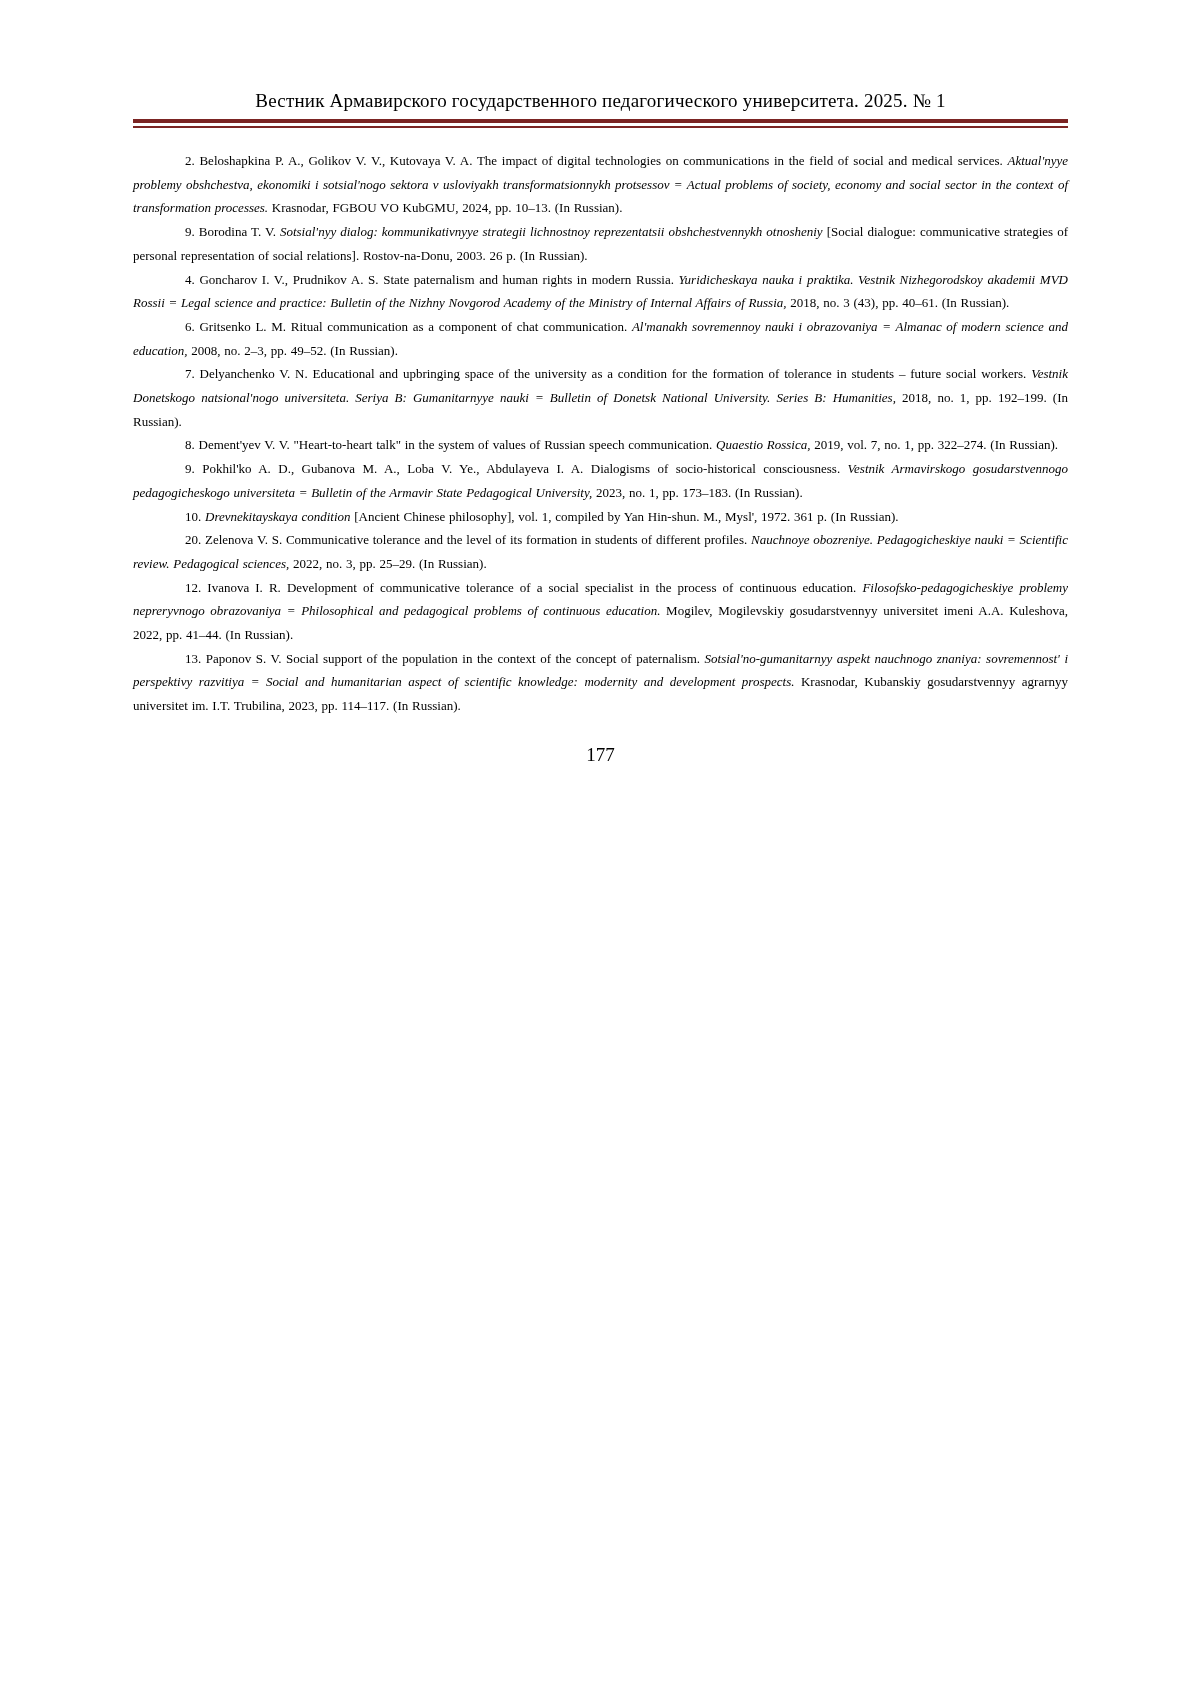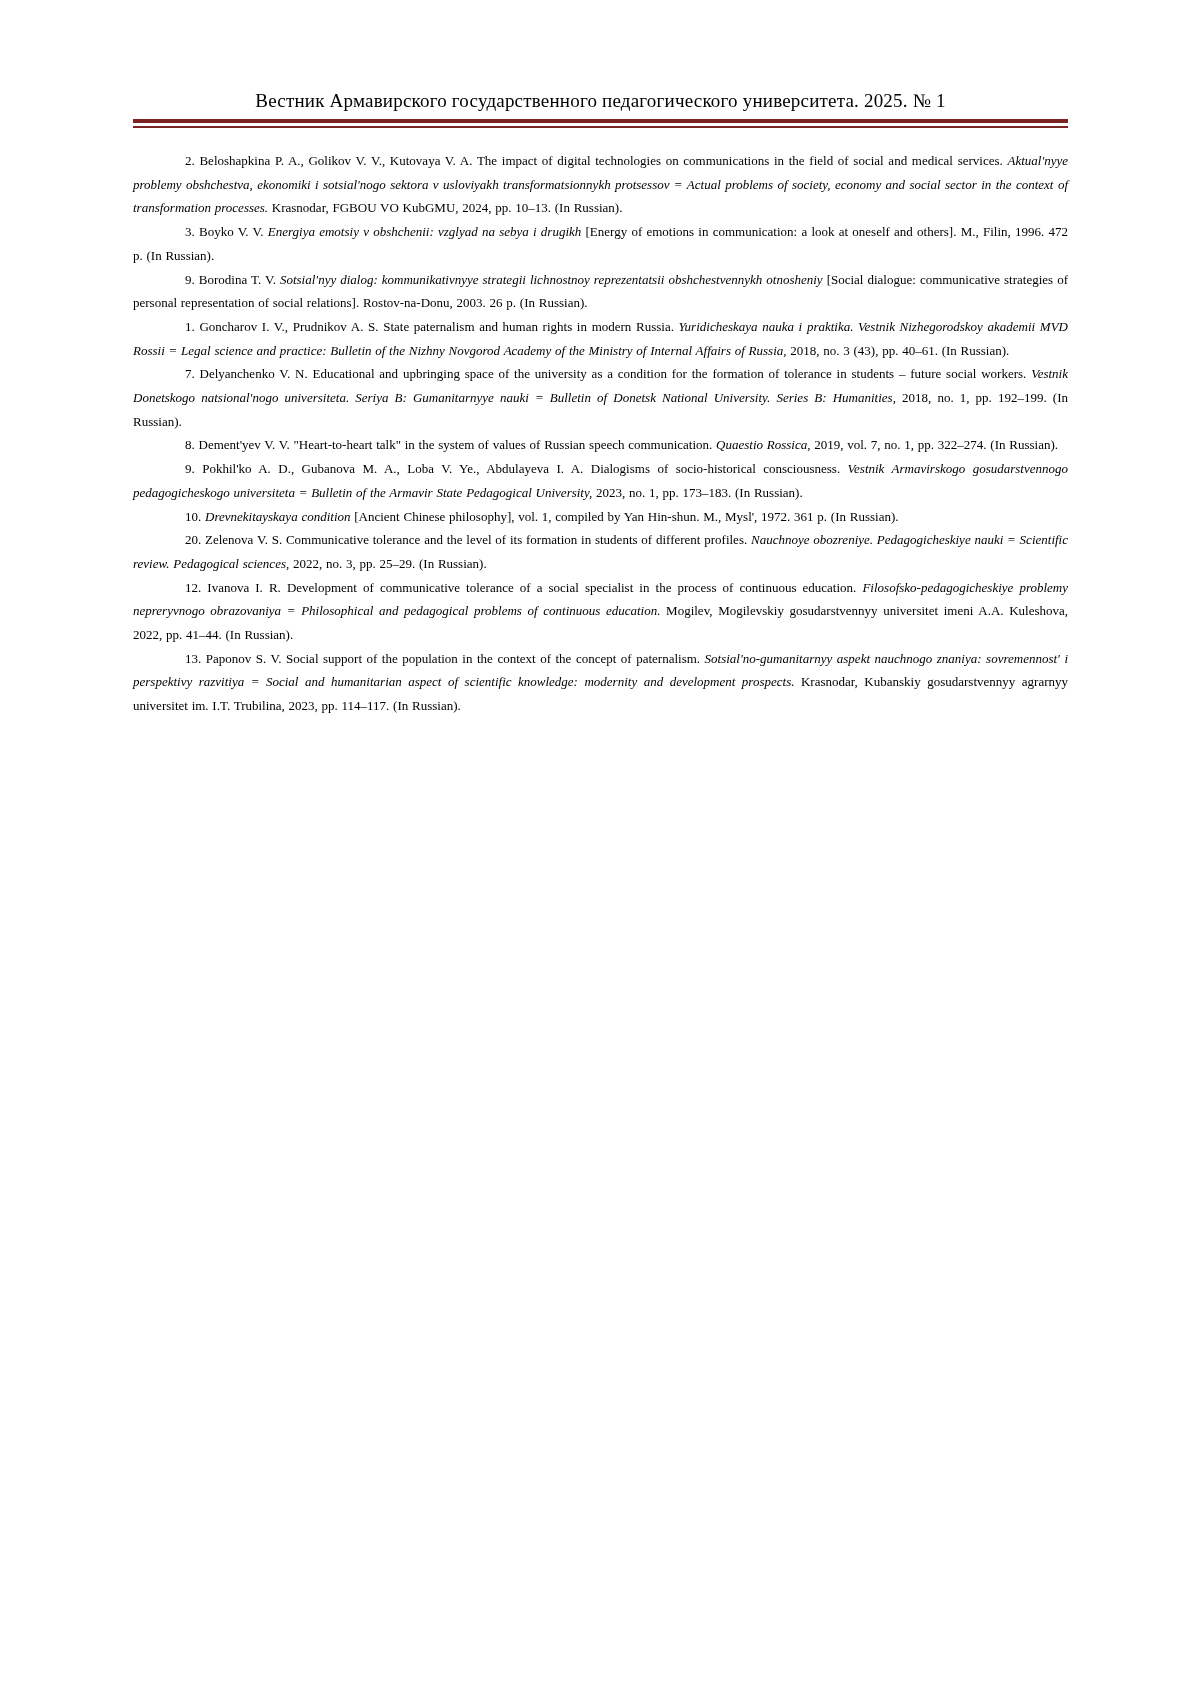--- a/index.html
+++ b/index.html
@@ -50,25 +50,26 @@
 <body>
 
 <div class="page">
   <div class="header">
     <div class="header-title">Вестник Армавирского государственного педагогического университета. 2025. № 1</div>
     <div class="header-rule" style="border-top-color: rgb(123, 36, 35); border-bottom-color: rgb(123, 36, 35);"></div>
   </div>
 
   <div class="references">
       <p class="ref"><span>2. Beloshapkina P. A., Golikov V. V., Kutovaya V. A. The impact of digital technologies on communications in the field of social and medical services. </span><em>Aktual'nyye problemy obshchestva, ekonomiki i sotsial'nogo sektora v usloviyakh transformatsionnykh protsessov = Actual problems of society, economy and social sector in the context of transformation processes.</em><span> Krasnodar, FGBOU VO KubGMU, 2024, pp. 10–13. (In Russian).</span></p>
-      <p class="ref"><span>3. Boyko V. V. </span><em>Energiya emotsiy v obshchenii: vzglyad na sebya i drugikh</em><span> [Energy of emotions in communication: a look at oneself and others]. M., Filin, 1996. 472 p. (In Russian).</span></p>
       <p class="ref"><span>9. Borodina T. V. </span><em>Sotsial'nyy dialog: kommunikativnyye strategii lichnostnoy reprezentatsii obshchestvennykh otnosheniy</em><span> [Social dialogue: communicative strategies of personal representation of social relations]. Rostov-na-Donu, 2003. 26 p. (In Russian).</span></p>
-      <p class="ref"><span>1. Goncharov I. V., Prudnikov A. S. State paternalism and human rights in modern Russia. </span><em>Yuridicheskaya nauka i praktika. Vestnik Nizhegorodskoy akademii MVD Rossii = Legal science and practice: Bulletin of the Nizhny Novgorod Academy of the Ministry of Internal Affairs of Russia,</em><span> 2018, no. 3 (43), pp. 40–61. (In Russian).</span></p>
+      <p class="ref"><span>4. Goncharov I. V., Prudnikov A. S. State paternalism and human rights in modern Russia. </span><em>Yuridicheskaya nauka i praktika. Vestnik Nizhegorodskoy akademii MVD Rossii = Legal science and practice: Bulletin of the Nizhny Novgorod Academy of the Ministry of Internal Affairs of Russia,</em><span> 2018, no. 3 (43), pp. 40–61. (In Russian).</span></p>
+      <p class="ref"><span>6. Gritsenko L. M. Ritual communication as a component of chat communication. </span><em>Al'manakh sovremennoy nauki i obrazovaniya = Almanac of modern science and education,</em><span> 2008, no. 2–3, pp. 49–52. (In Russian).</span></p>
       <p class="ref"><span>7. Delyanchenko V. N. Educational and upbringing space of the university as a condition for the formation of tolerance in students – future social workers. </span><em>Vestnik Donetskogo natsional'nogo universiteta. Seriya B: Gumanitarnyye nauki = Bulletin of Donetsk National University. Series B: Humanities,</em><span> 2018, no. 1, pp. 192–199. (In Russian).</span></p>
       <p class="ref"><span>8. Dement'yev V. V. "Heart-to-heart talk" in the system of values of Russian speech communication. </span><em>Quaestio Rossica,</em><span> 2019, vol. 7, no. 1, pp. 322–274. (In Russian).</span></p>
       <p class="ref"><span>9. Pokhil'ko A. D., Gubanova M. A., Loba V. Ye., Abdulayeva I. A. Dialogisms of socio-historical consciousness. </span><em>Vestnik Armavirskogo gosudarstvennogo pedagogicheskogo universiteta = Bulletin of the Armavir State Pedagogical University,</em><span> 2023, no. 1, pp. 173–183. (In Russian).</span></p>
       <p class="ref"><span>10. </span><em>Drevnekitayskaya condition</em><span> [Ancient Chinese philosophy], vol. 1, compiled by Yan Hin-shun. M., Mysl', 1972. 361 p. (In Russian).</span></p>
       <p class="ref"><span>20. Zelenova V. S. Communicative tolerance and the level of its formation in students of different profiles. </span><em>Nauchnoye obozreniye. Pedagogicheskiye nauki = Scientific review. Pedagogical sciences,</em><span> 2022, no. 3, pp. 25–29. (In Russian).</span></p>
       <p class="ref"><span>12. Ivanova I. R. Development of communicative tolerance of a social specialist in the process of continuous education. </span><em>Filosofsko-pedagogicheskiye problemy nepreryvnogo obrazovaniya = Philosophical and pedagogical problems of continuous education.</em><span> Mogilev, Mogilevskiy gosudarstvennyy universitet imeni A.A. Kuleshova, 2022, pp. 41–44. (In Russian).</span></p>
       <p class="ref"><span>13. Paponov S. V. Social support of the population in the context of the concept of paternalism. </span><em>Sotsial'no-gumanitarnyy aspekt nauchnogo znaniya: sovremennost' i perspektivy razvitiya = Social and humanitarian aspect of scientific knowledge: modernity and development prospects.</em><span> Krasnodar, Kubanskiy gosudarstvennyy agrarnyy universitet im. I.T. Trubilina, 2023, pp. 114–117. (In Russian).</span></p>
     </div>
 
+  <div class="page-number">177</div>
 </div>
 
 </body></html>

